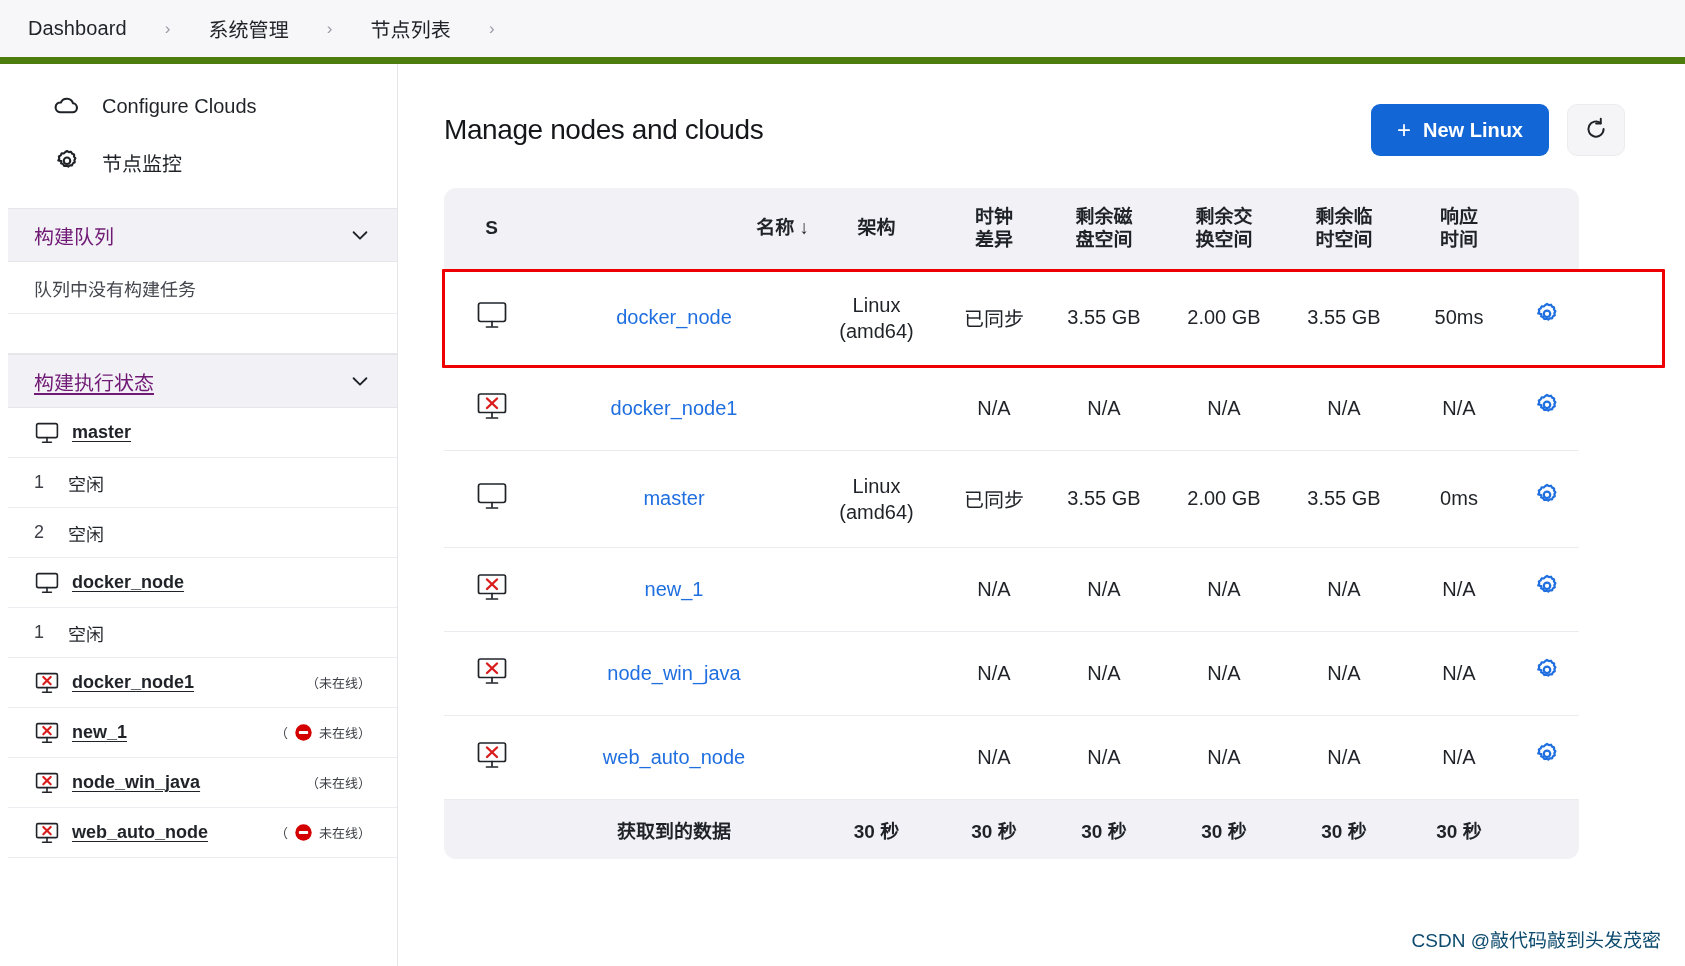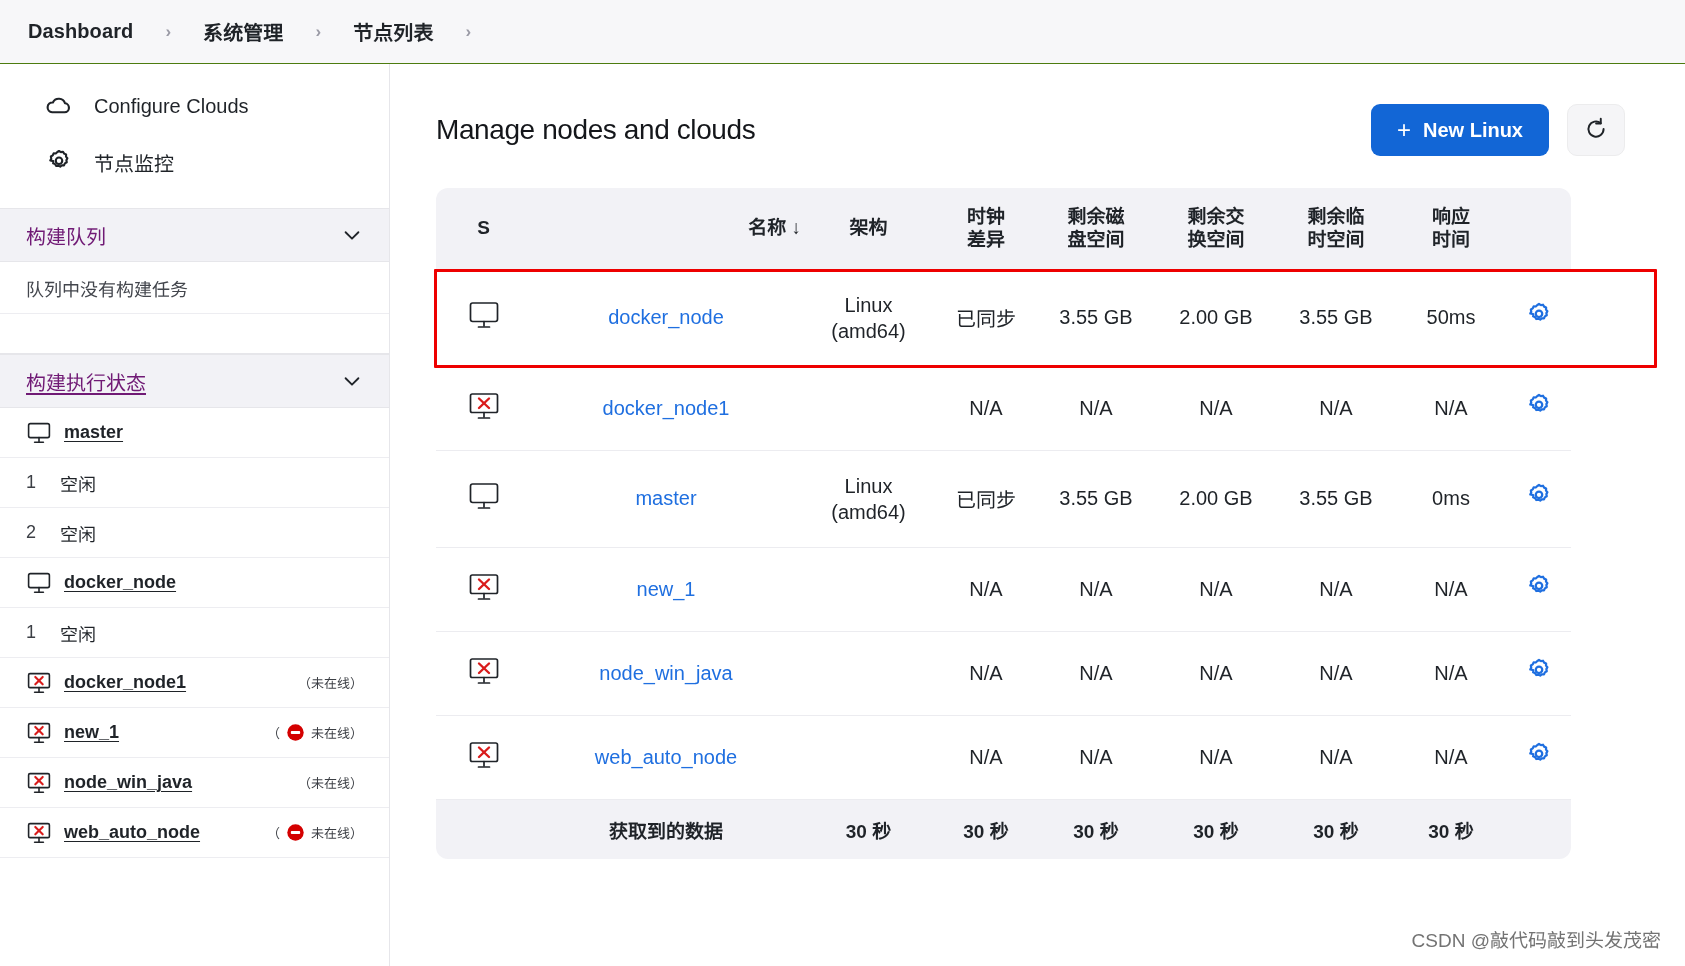--- a/index.html
+++ b/index.html
@@ -9,44 +9,43 @@
     font-family: "Liberation Sans", "DejaVu Sans", sans-serif;
     background: #ffffff; color: #1f2328;
     overflow: hidden;
   }
   body { position: relative; }
 
   
   .breadcrumb-bar {
     height: 64px;
     background: #f7f7f9;
-    border-bottom: 1px solid #4d7c0f;
+    border-bottom: 7px solid #4d7c0f;
     display: flex;
     align-items: center;
     padding-left: 28px;
-    gap: 10px;
-    font-weight: bold;
+    gap: 16px;
   }
   .crumb {
     font-size: 20px;
     color: #1f2328;
     letter-spacing: .1px;
     white-space: nowrap;
   }
   .crumb.link { cursor: pointer; }
   .crumb-sep {
     color: #9b9ba6;
     font-size: 17px;
     margin: 0 22px;
     line-height: 1;
     display: inline-block;
   }
 
   
-  .layout { display: flex; height: 902px; }
+  .layout { display: flex; height: 902px; margin-left: 8px; }
 
   
   .sidebar {
     width: 390px;
     flex: 0 0 390px;
     background: #ffffff;
     border-right: 1px solid #e6e6ea;
     overflow: hidden;
   }
   .side-top { padding: 14px 0 18px 0; }
@@ -199,21 +198,21 @@
     position: absolute;
     border: 3px solid #ee0000;
     pointer-events: none;
     border-radius: 1px;
   }
 
   .watermark {
     position: absolute;
     right: 24px; bottom: 14px;
     font-size: 19px;
-    color: #737373;
+    color: #0c4a6e;
     white-space: nowrap;
   }
 </style>
 </head>
 <body>
 
 <div class="breadcrumb-bar">
   <span class="crumb link">Dashboard</span>
   <span class="crumb-sep">›</span>
   <span class="crumb link">系统管理</span>

